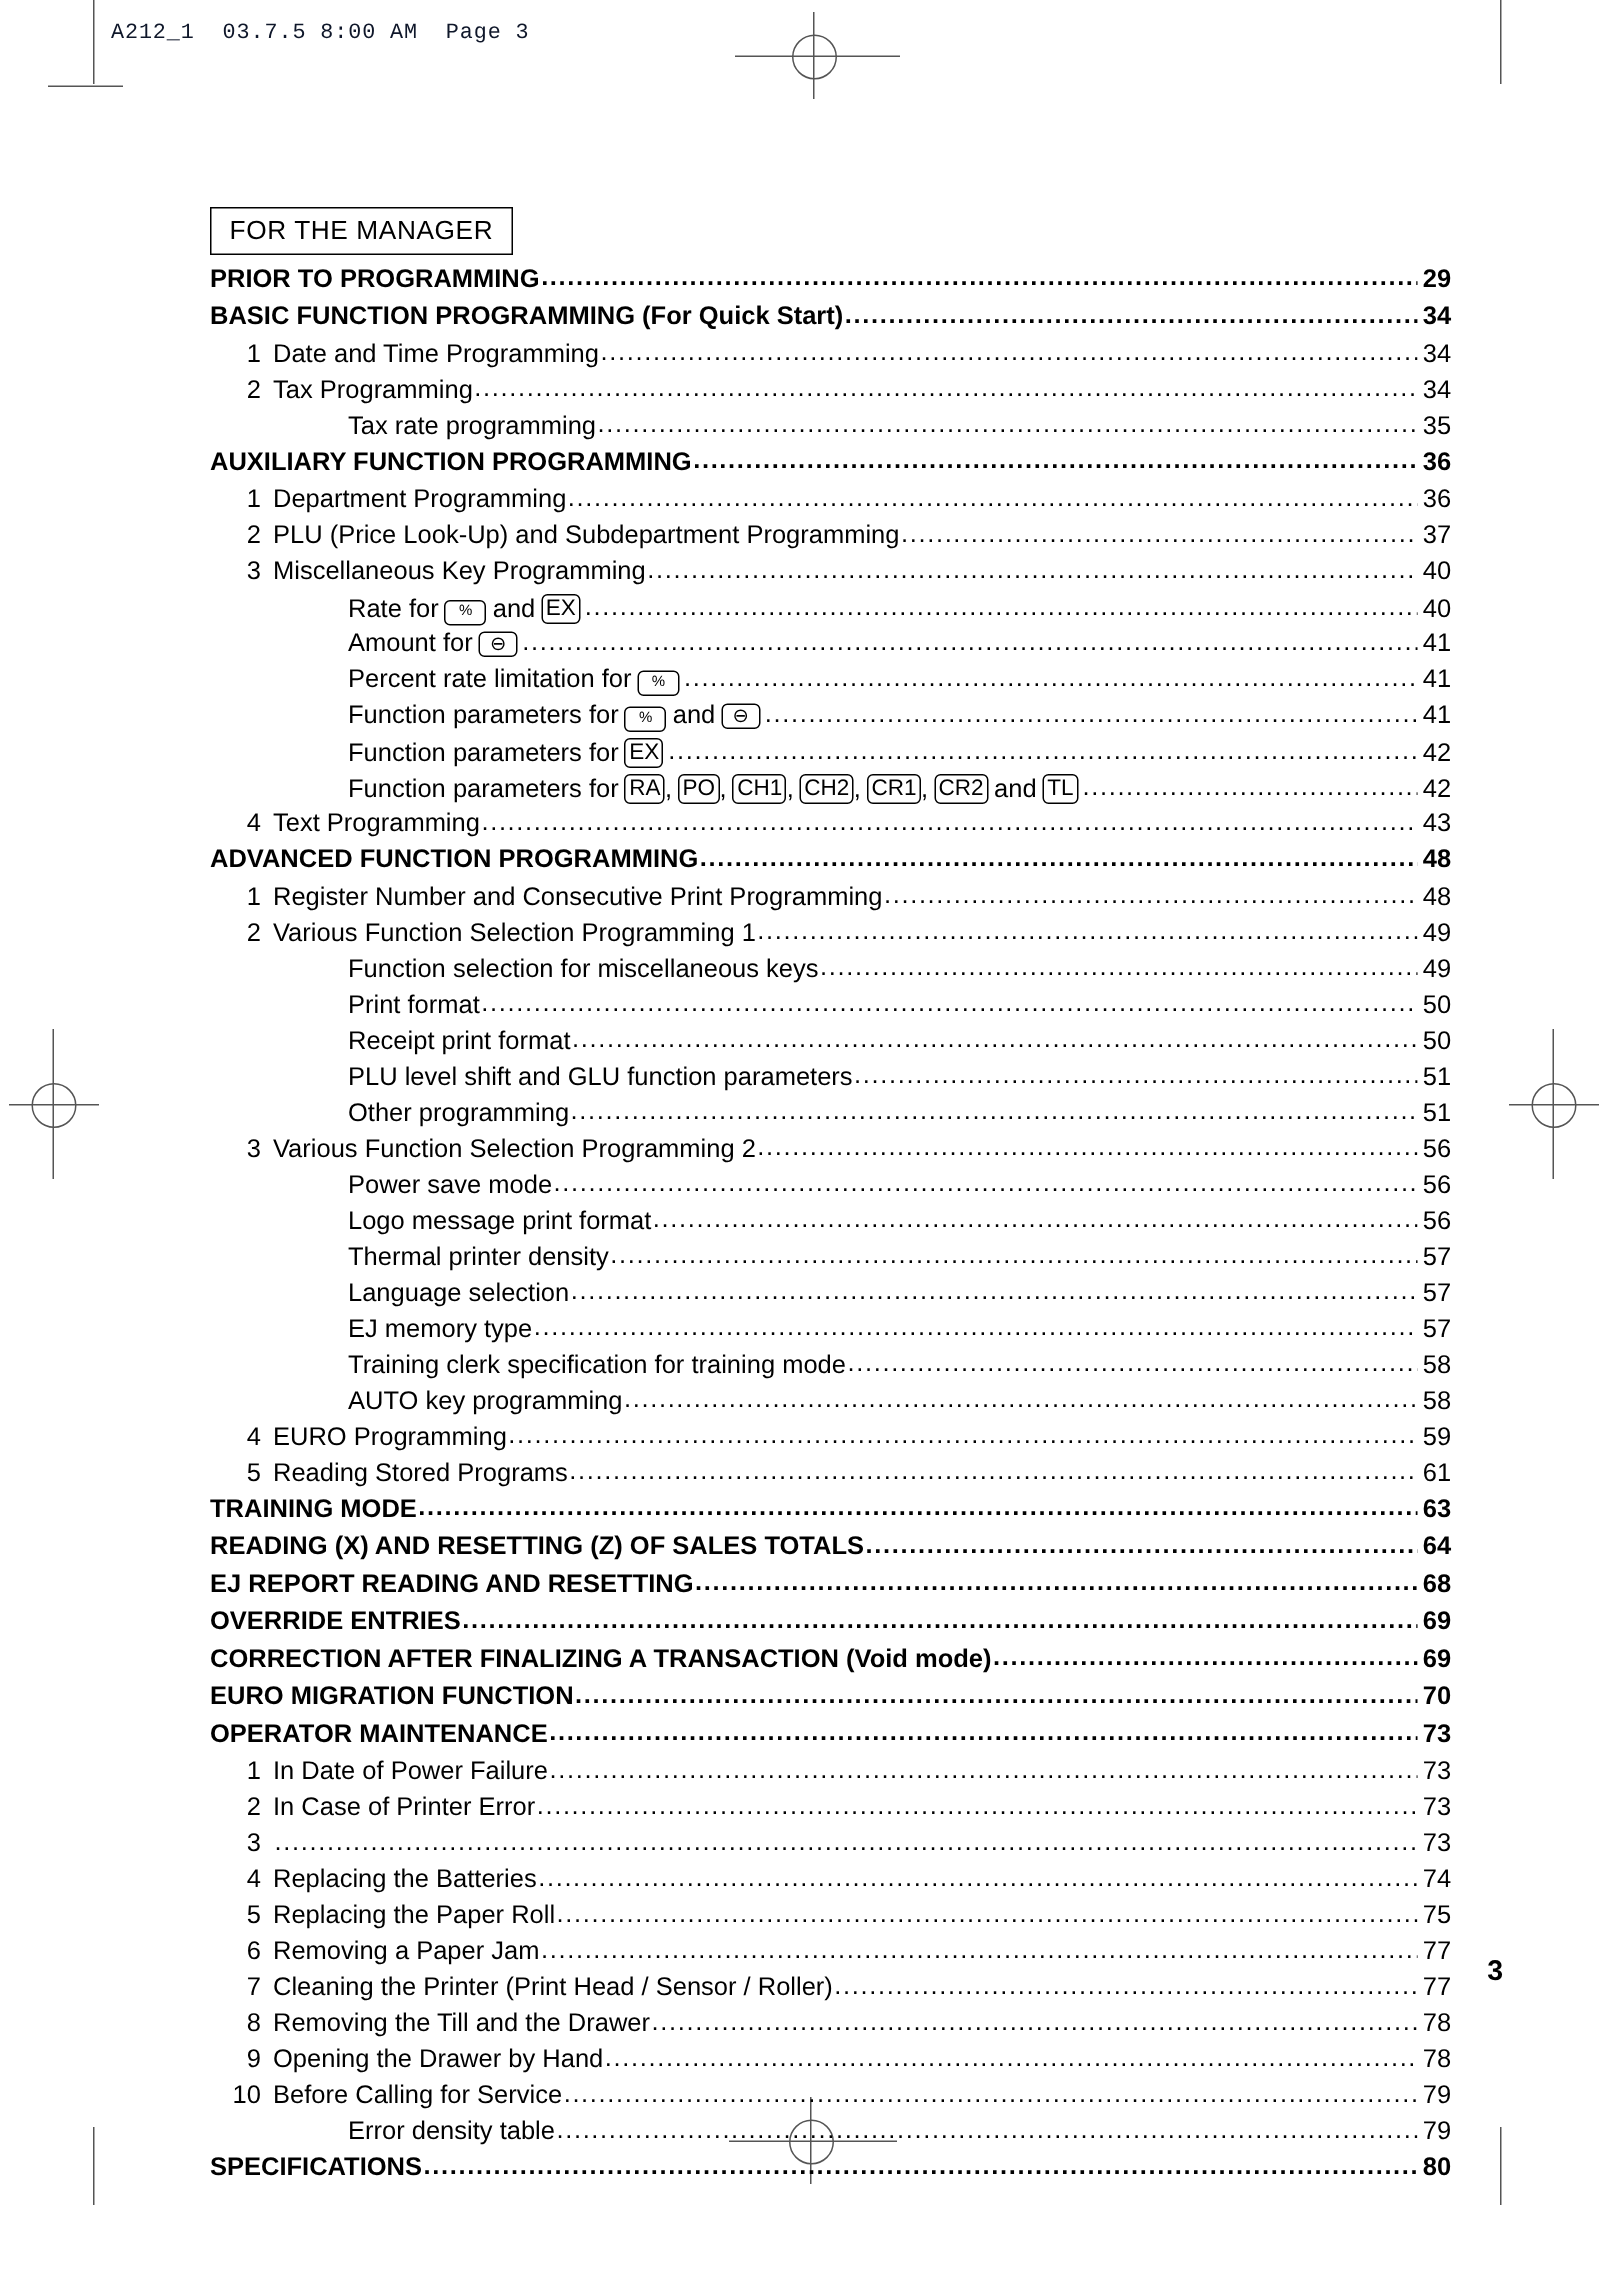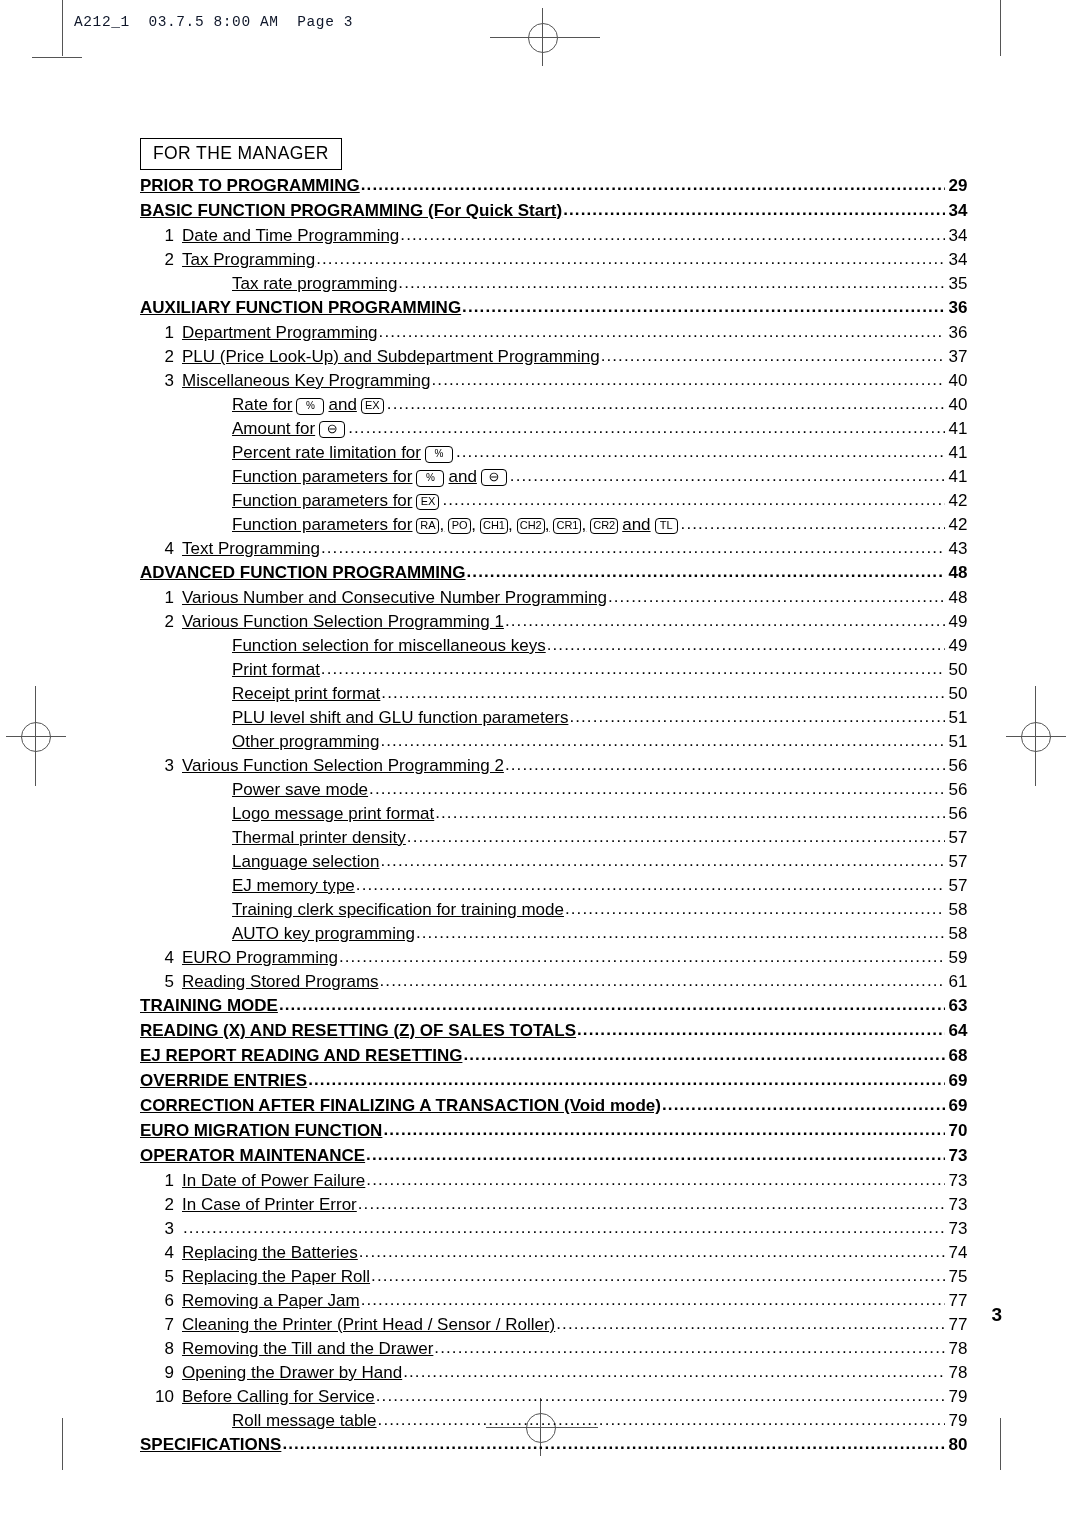--- a/index.html
+++ b/index.html
@@ -73,21 +73,20 @@
 
   .row .num {
     flex: 0 0 auto;
     text-align: right;
     font-size: 17px;
   }
   .row .label {
     flex: 0 0 auto;
     white-space: nowrap;
     font-size: 17px;
-    text-decoration: underline;
   }
   .row .leader {
     flex: 1 1 auto;
     overflow: hidden;
     white-space: nowrap;
     font-size: 17px;
     letter-spacing: 1.1px;
     margin: 0 1px;
     position: relative;
     top: -1px;
@@ -123,21 +122,21 @@
     border-radius: 4px;
     padding: 0px 3px;
     margin: 0 2px;
     line-height: 1.05;
     vertical-align: 1px;
     text-align: center;
     font-family: "Liberation Sans", sans-serif;
     background: #fff;
   }
   .keycap.k-text {
-    font-size: 11px;
+    font-size: 15px;
     min-width: 17px;
     padding: 1px 2px 1px 2px;
   }
   .keycap.k-pct {
     font-size: 10px;
     min-width: 20px;
     padding: 2px 3px 2px 3px;
   }
   .keycap.k-sym {
     font-size: 13px;
@@ -303,21 +302,21 @@
         <span class="pg">43</span>
       </div>
       <div class="row lvl-h">
         <span class="num"></span>
         <span class="label">ADVANCED FUNCTION PROGRAMMING</span>
         <span class="leader">............................................................................................................................................................................................................................</span>
         <span class="pg">48</span>
       </div>
       <div class="row lvl-1">
         <span class="num">1</span>
-        <span class="label">Various Number and Consecutive Number Programming</span>
+        <span class="label">Register Number and Consecutive Print Programming</span>
         <span class="leader">............................................................................................................................................................................................................................</span>
         <span class="pg">48</span>
       </div>
       <div class="row lvl-1">
         <span class="num">2</span>
         <span class="label">Various Function Selection Programming 1</span>
         <span class="leader">............................................................................................................................................................................................................................</span>
         <span class="pg">49</span>
       </div>
       <div class="row lvl-2">
@@ -506,21 +505,21 @@
         <span class="pg">78</span>
       </div>
       <div class="row lvl-1">
         <span class="num">10</span>
         <span class="label">Before Calling for Service</span>
         <span class="leader">............................................................................................................................................................................................................................</span>
         <span class="pg">79</span>
       </div>
       <div class="row lvl-2">
         <span class="num"></span>
-        <span class="label">Roll message table</span>
+        <span class="label">Error density table</span>
         <span class="leader">............................................................................................................................................................................................................................</span>
         <span class="pg">79</span>
       </div>
       <div class="row lvl-h">
         <span class="num"></span>
         <span class="label">SPECIFICATIONS</span>
         <span class="leader">............................................................................................................................................................................................................................</span>
         <span class="pg">80</span>
       </div>
     </div>

